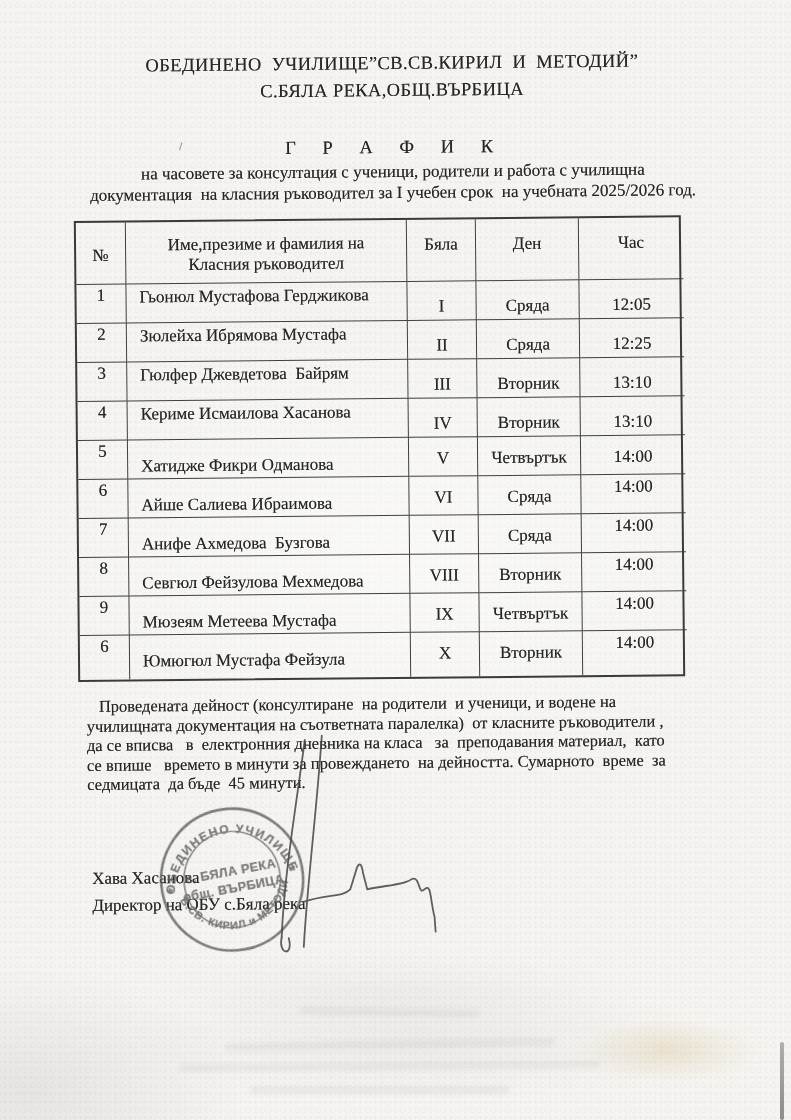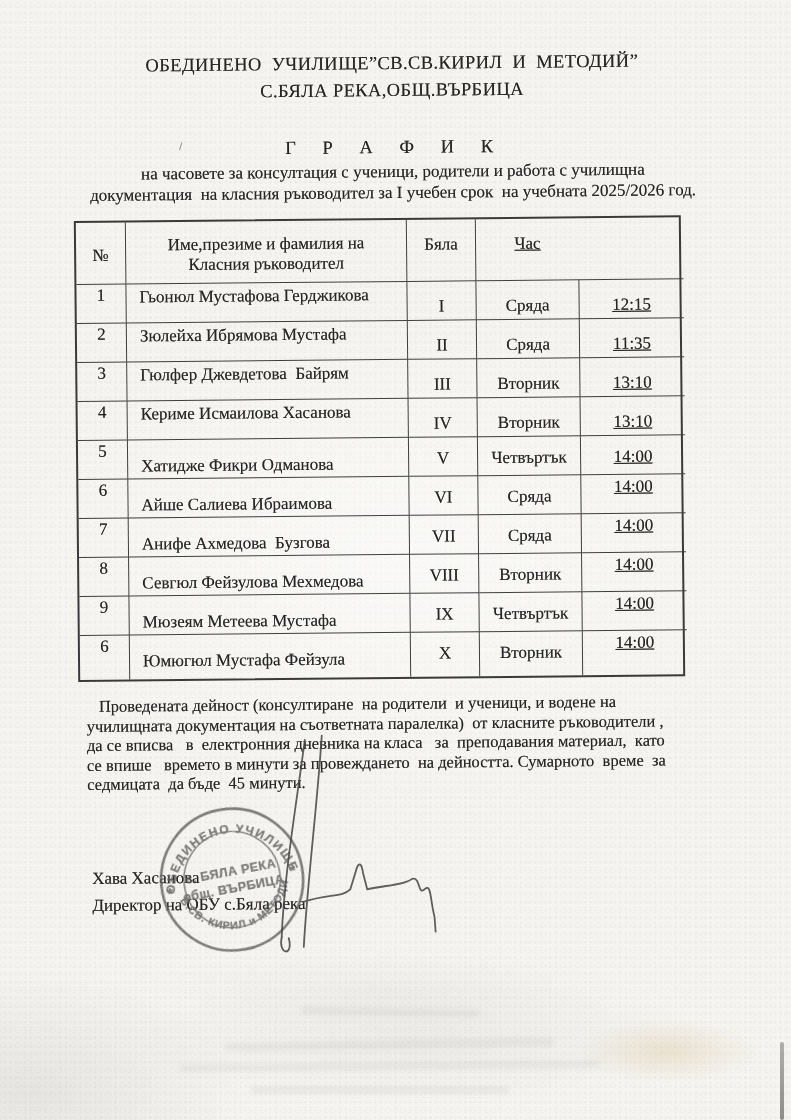--- a/index.html
+++ b/index.html
@@ -47,21 +47,21 @@
     background:transparent;
   }
   .trow{display:grid;grid-template-columns:50px 281px 69px 103px 104px;height:39px;}
   .trow.head{height:61px;}
   .trow:last-child{height:45px;}
   .cell{
     border-right:1.3px solid #3f3f3f;border-top:1.3px solid #3f3f3f;
     box-sizing:border-box;font-size:17px;overflow:hidden;
   }
   .trow.head .cell{border-top:none;}
-  .cell:last-child{border-right:none;text-decoration:underline;}
+  .cell:last-child{border-right:none;}
   .hc{text-align:center;padding-top:15px;}
   .hc.hname{padding-top:13px;line-height:20px;}
   .hnum{padding-top:23px;}
   .num{text-align:center;padding-top:1px;}
   .name{padding-left:13px;padding-top:3px;}
   .klass,.day,.time{text-align:center;}
   .ra .klass,.ra .day,.ra .time{padding-top:15px;}
   .rb .name{padding-top:16px;}
   .rb .klass,.rb .day,.rb .time{padding-top:11px;}
   .th .time{padding-top:2px;}
@@ -115,36 +115,37 @@
   <div class="abs center pre sub2">документация  на класния ръководител за I учебен срок  на учебната 2025/2026 год.</div>
 
   <div class="abs sched">
     <div class="trow head">
       <div class="cell hc hnum">№</div>
       <div class="cell hc hname">
         <div>Име,презиме и фамилия на</div>
         <div>Класния ръководител</div>
       </div>
       <div class="cell hc">Бяла</div>
+      <div class="cell hc">Ден</div>
       <div class="cell hc">Час</div>
     </div>
 
     <div class="trow ra">
       <div class="cell num">1</div>
       <div class="cell name pre">Гьонюл Мустафова Герджикова</div>
       <div class="cell klass">I</div>
       <div class="cell day">Сряда</div>
-      <div class="cell time">12:15</div>
+      <div class="cell time">12:05</div>
     </div>
     <div class="trow ra">
       <div class="cell num">2</div>
       <div class="cell name pre">Зюлейха Ибрямова Мустафа</div>
       <div class="cell klass">II</div>
       <div class="cell day">Сряда</div>
-      <div class="cell time">11:35</div>
+      <div class="cell time">12:25</div>
     </div>
     <div class="trow ra">
       <div class="cell num">3</div>
       <div class="cell name pre">Гюлфер Джевдетова  Байрям</div>
       <div class="cell klass">III</div>
       <div class="cell day">Вторник</div>
       <div class="cell time">13:10</div>
     </div>
     <div class="trow ra">
       <div class="cell num">4</div>

